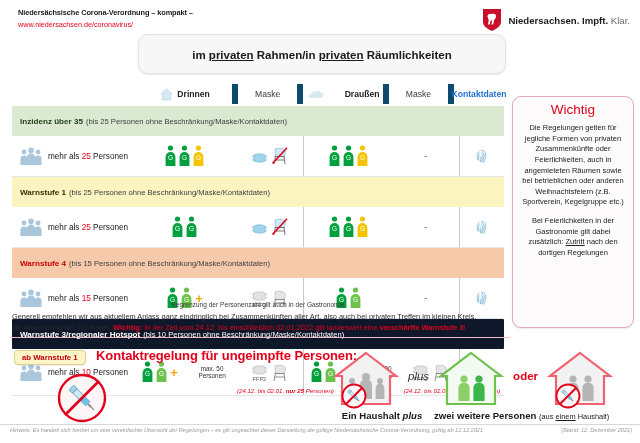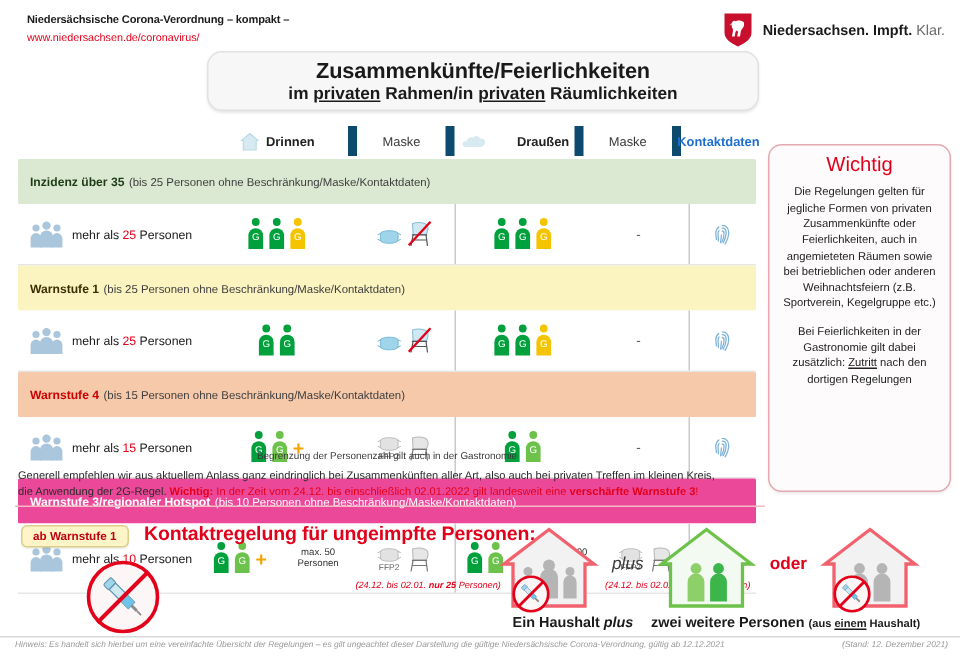--- a/index.html
+++ b/index.html
@@ -50,21 +50,21 @@
     font-size:7.6px;border-radius:1px;
   }
   .band .lvl{font-weight:bold;font-size:8.1px;}
   .band .note{color:#3d3d3d;margin-left:3px;}
   .band.b1{background:#dbe9d2;}
   .band.b1 .lvl{color:#1f3d16;}
   .band.b2{background:#fbf3c0;}
   .band.b2 .lvl{color:#3a3000;}
   .band.b3{background:#f6c9ab;}
   .band.b3 .lvl{color:#cc0000;}
-  .band.b4{background:#ec4899;}
+  .band.b4{background:#0f172a;}
   .band.b4 .lvl,.band.b4 .note{color:#ffffff;}
 
   .row{display:flex;align-items:flex-start;background:#fff;border-bottom:1px solid #e6e6e6;}
   .cell{display:flex;align-items:center;justify-content:center;position:relative;min-height:40px;}
   .c-people{width:126px;justify-content:flex-start;padding-left:8px;gap:6px;}
   .c-g1{width:118px;}
   .c-m1{width:74px;border-right:1px solid #c9c9c9;}
   .c-g2{width:100px;}
   .c-m2{width:74px;border-right:1px solid #c9c9c9;}
   .c-kd{width:50px;}
@@ -139,21 +139,21 @@
   .rule-txt u{text-decoration:underline;}
 
   .pics{position:absolute;left:330px;top:348px;display:flex;align-items:flex-start;}
   .pic{position:relative;width:72px;height:62px;}
   .conj{font-size:11.5px;font-style:italic;color:#3a3a3a;padding:22px 6px 0;}
   .conj.red{color:#e3001b;font-style:normal;font-weight:bold;}
   .captions{position:absolute;left:330px;top:410px;width:300px;display:flex;align-items:baseline;}
   .cap1{width:104px;text-align:center;font-size:9.6px;font-weight:bold;}
   .cap1 i{font-weight:bold;font-style:italic;}
   .cap2{font-size:9.6px;font-weight:bold;}
-  .cap2 .small{font-size:7.4px;font-weight:bold;}
+  .cap2 .small{font-size:7.4px;font-weight:normal;}
   .cap2 u{text-decoration:underline;}
 
   .foot-hr{position:absolute;left:0;top:424px;width:640px;height:1px;background:#d8d8d8;}
   .foot{
     position:absolute;left:10px;top:427px;width:560px;
     font-size:5.6px;font-style:italic;color:#9a9a9a;
   }
   .foot-right{position:absolute;right:8px;top:427px;font-size:5.6px;font-style:italic;color:#9a9a9a;}
 </style>
 </head>
@@ -168,21 +168,20 @@
 
   <div class="logo">
     <svg class="logo-shield" viewBox="0 0 20 24">
       <path d="M1 1 h18 v13 c0 5 -7 8 -9 9 c-2 -1 -9 -4 -9 -9 z" fill="#c8102e"></path>
       <path d="M14 7 c-1.4 -1.3 -3.4 -1.6 -5 -1 c-0.8 0.3 -1.2 -0.3 -2 0 c-0.7 0.3 -0.9 1 -1.3 1.6 c-0.4 0.6 -1 0.8 -1.2 1.4 c0.6 -0.2 1 -0.5 1.5 -0.7 c-0.3 0.9 -0.2 1.8 0.3 2.5 c0.4 0.6 0.5 1.4 0.3 2.1 l-0.6 3.5 h1.8 l0.5 -3 l1 -1.3 l0.7 1.2 l-0.5 3.1 h1.8 l0.6 -3.6 c0.1 -0.7 0.4 -1.2 0.9 -1.7 c0.9 -0.9 1.4 -2.1 1.2 -3.1 z" fill="#ffffff"></path>
     </svg>
     <div class="logo-txt"><b>Niedersachsen. Impft.</b> <span class="klar">Klar.</span></div>
   </div>
 
   <div class="pill">
-    <div class="pill-l1">Zusammenkünfte/Feierlichkeiten</div>
     <div class="pill-l2"><span>im </span><u>privaten</u><span> Rahmen/in </span><u>privaten</u><span> Räumlichkeiten</span></div>
   </div>
 
   <div class="colhead">
     <div class="ch c-in">
       <svg width="13" height="13" viewBox="0 0 13 13">
         <path d="M6.5 1 L12 5.6 H10.8 V12 H2.2 V5.6 H1 Z" fill="#d7eaf2" stroke="#b9d7e4" stroke-width="0.7"></path>
       </svg>
       <b>Drinnen</b>
     </div>

